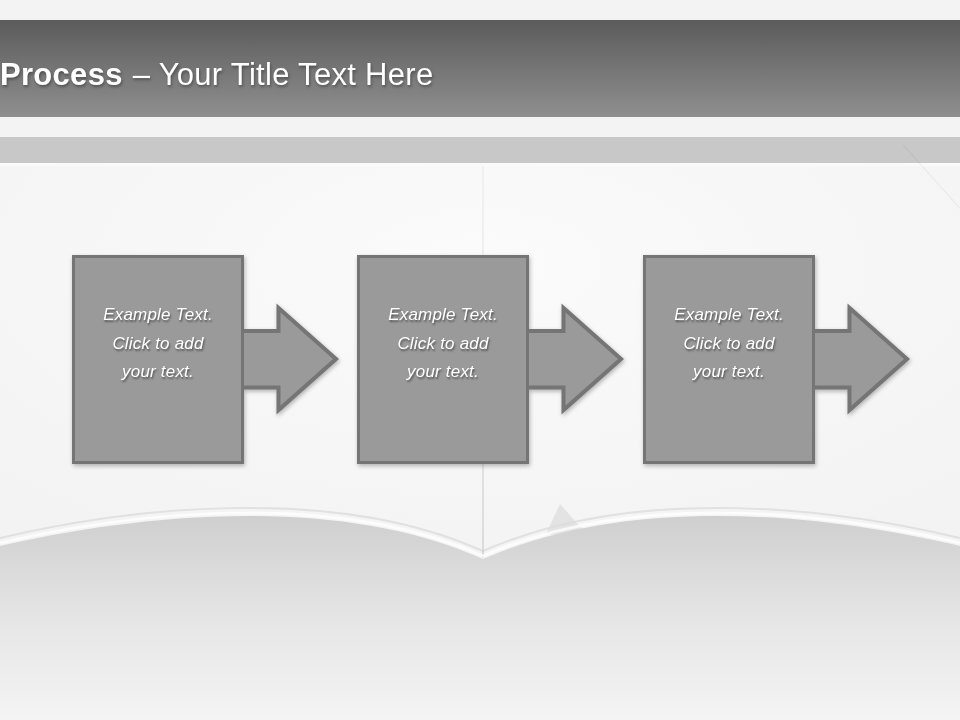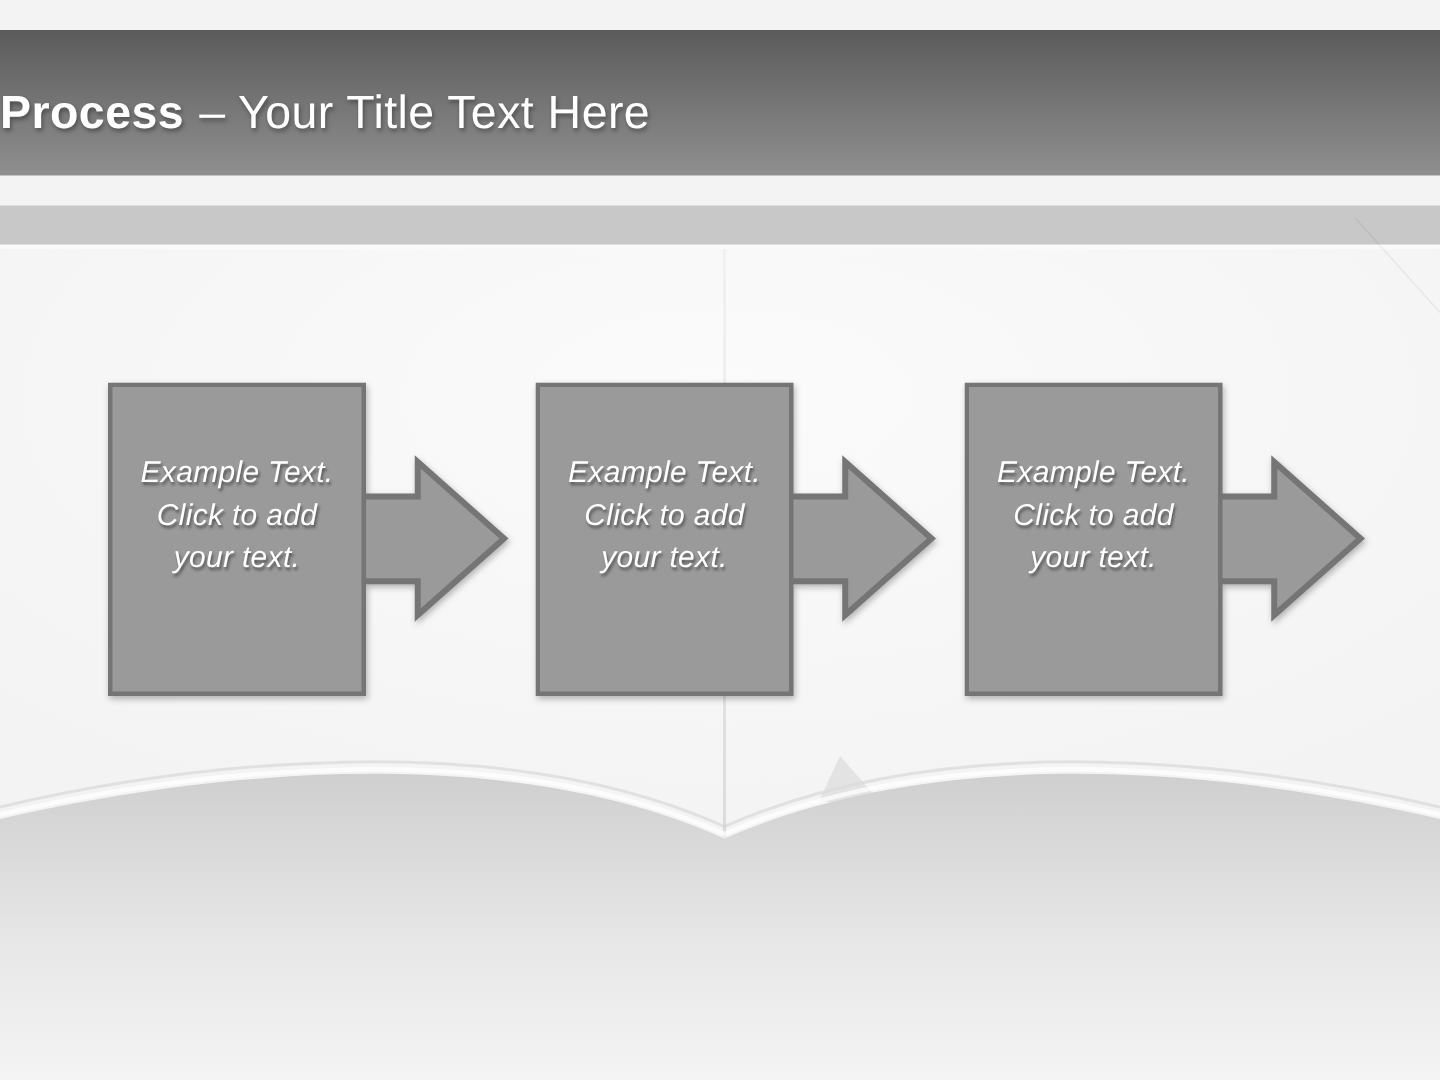--- a/index.html
+++ b/index.html
@@ -64,21 +64,21 @@
   .step-1 { left: 72px; }
   .step-2 { left: 357px; }
   .step-3 { left: 643px; }
   .step svg { filter: drop-shadow(1px 2px 2px rgba(0,0,0,0.28)); }
   .shape-geom { fill: var(--shape-fill); stroke: var(--shape-stroke); }
   .arrow-geom { stroke-width: 4; stroke-linejoin: miter; }
   .box-geom   { stroke-width: 3; }
   .step-text {
     position: absolute; left: 10px; top: 46px; width: 152px;
     text-align: center; font-style: italic;
-    font-size: 20px; line-height: 28.5px; letter-spacing: 0.2px;
+    font-size: 17px; line-height: 28.5px; letter-spacing: 0.2px;
     color: var(--step-text-color);
     text-shadow: 1px 2px 2px rgba(0,0,0,0.45);
     cursor: text;
   }
 </style>
 </head>
 <body>
 
 <div class="slide">
 

